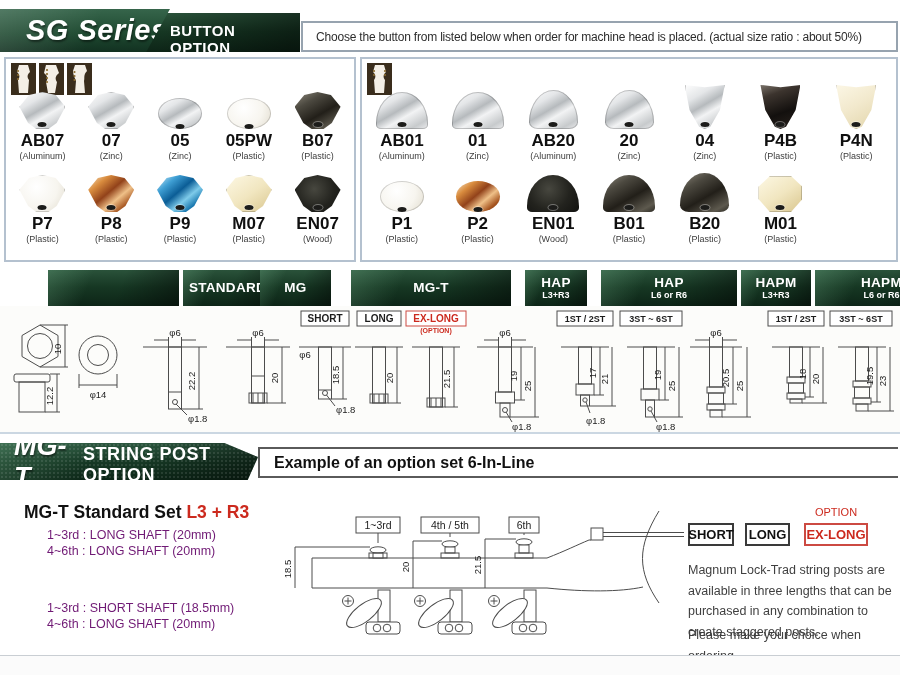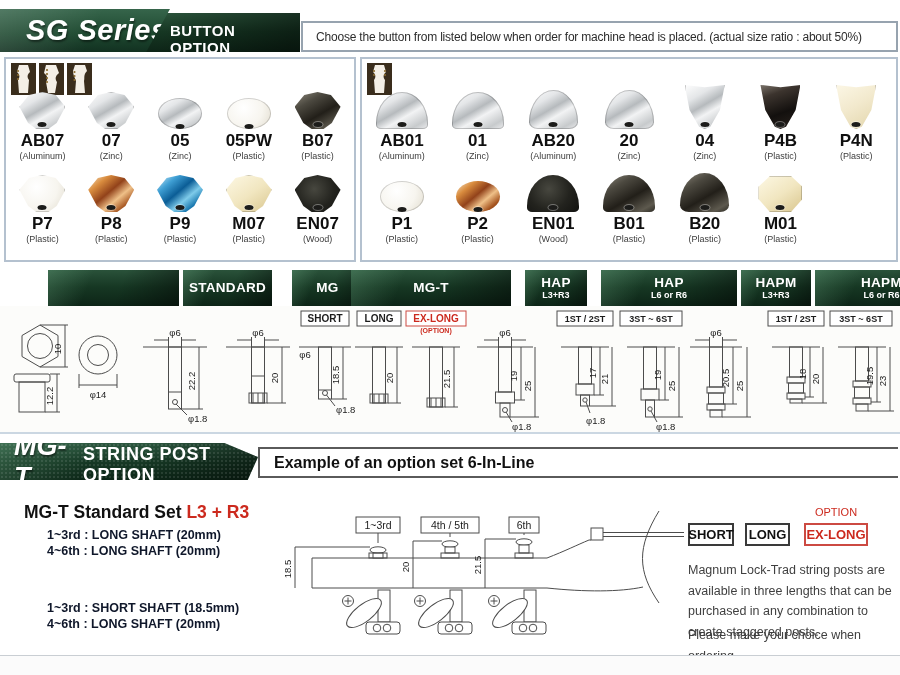--- a/index.html
+++ b/index.html
@@ -81,21 +81,21 @@
   
   #banner-mgt { position:absolute; left:0; top:443px; width:258px; height:37px;
     clip-path:polygon(0 0, 87% 0, 100% 38%, 96% 100%, 0 100%);
     display:flex; align-items:center; }
   #mgt-title { color:#fff; font-weight:bold; font-style:italic; font-size:27px; padding-left:14px; text-shadow:1px 2px 2px rgba(0,0,0,0.45); }
   #mgt-subtitle { color:#fff; font-weight:bold; font-size:18px; letter-spacing:0.5px; padding-left:10px; padding-top:6px; }
   #example-box { position:absolute; left:258px; top:447px; width:640px; height:31px; border:2px solid #5a5a5a; border-right:none; background:#fff; display:flex; align-items:center; padding-left:14px; font-size:16px; font-weight:bold; color:#111; }
 
   .set-title { position:absolute; left:24px; font-size:17.5px; font-weight:bold; color:#111; }
   .set-title .hl { color:#cc2a1e; }
-  .set-line { position:absolute; left:47px; font-size:12.5px; font-weight:bold; color:#0f172a; }
+  .set-line { position:absolute; left:47px; font-size:12.5px; font-weight:normal; color:#701a75; }
 
   #option-label { position:absolute; left:804px; top:506px; width:64px; text-align:center; font-size:11px; font-weight:normal; color:#cc2a1e; }
   .len-box { position:absolute; top:523px; height:23px; border:2px solid #3a3a3a; background:#fff; display:flex; align-items:center; justify-content:center; font-size:13px; font-weight:bold; color:#111; }
   #len-exlong { border-color:#cc4a42; color:#cc2a1e; }
   .desc-p { position:absolute; left:688px; width:213px; font-size:12.5px; color:#3f3f3f; line-height:20.5px; }
 
   #bottom-rule { position:absolute; left:0; top:655px; width:900px; height:1px; background:#c9ced3; }
   #below-strip { position:absolute; left:0; top:656px; width:900px; height:19px; background:#fbfbfb; }
 </style>
 </head>
@@ -319,21 +319,21 @@
         </div>
         <div class="bcell"></div>
       </div>
   </div>
 
   <div id="spec-header">
     <div class="seg greenbar" style="left:0;width:131px;"></div>
     <div class="seg greenbar" style="left:135px;width:89px;">
         <span class="l1">STANDARD</span>
       </div>
-    <div class="seg greenbar" style="left:244px;width:71px;">
+    <div class="seg greenbar" style="left:212px;width:71px;">
         <span class="l1">MG</span>
       </div>
     <div class="seg greenbar" style="left:303px;width:160px;">
         <span class="l1">MG-T</span>
       </div>
     <div class="seg greenbar" style="left:477px;width:62px;">
         <span class="l1">HAP</span>
         <span class="l2">L3+R3</span>
       </div>
     <div class="seg greenbar" style="left:553px;width:136px;">

